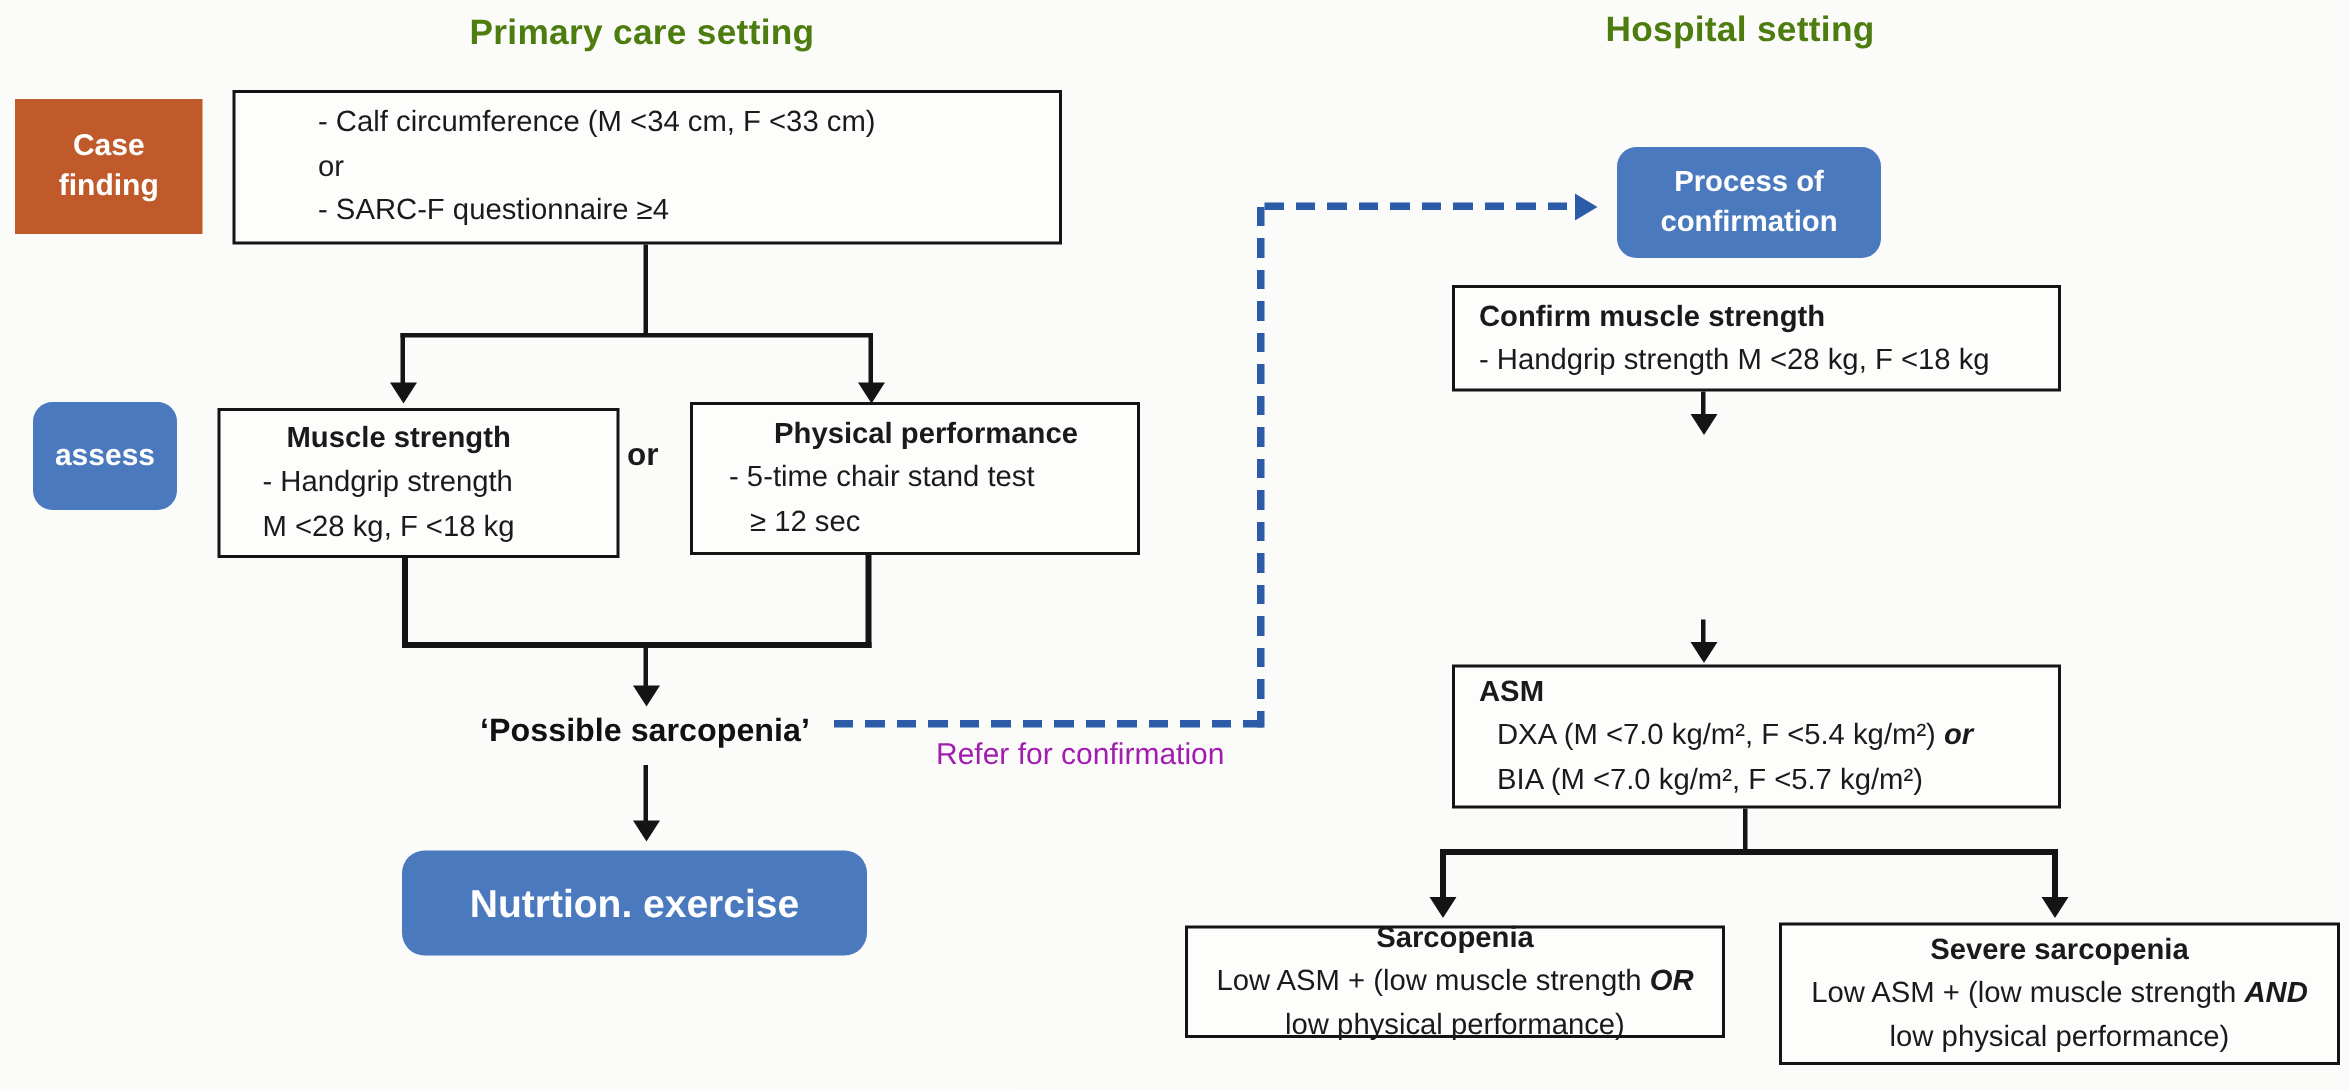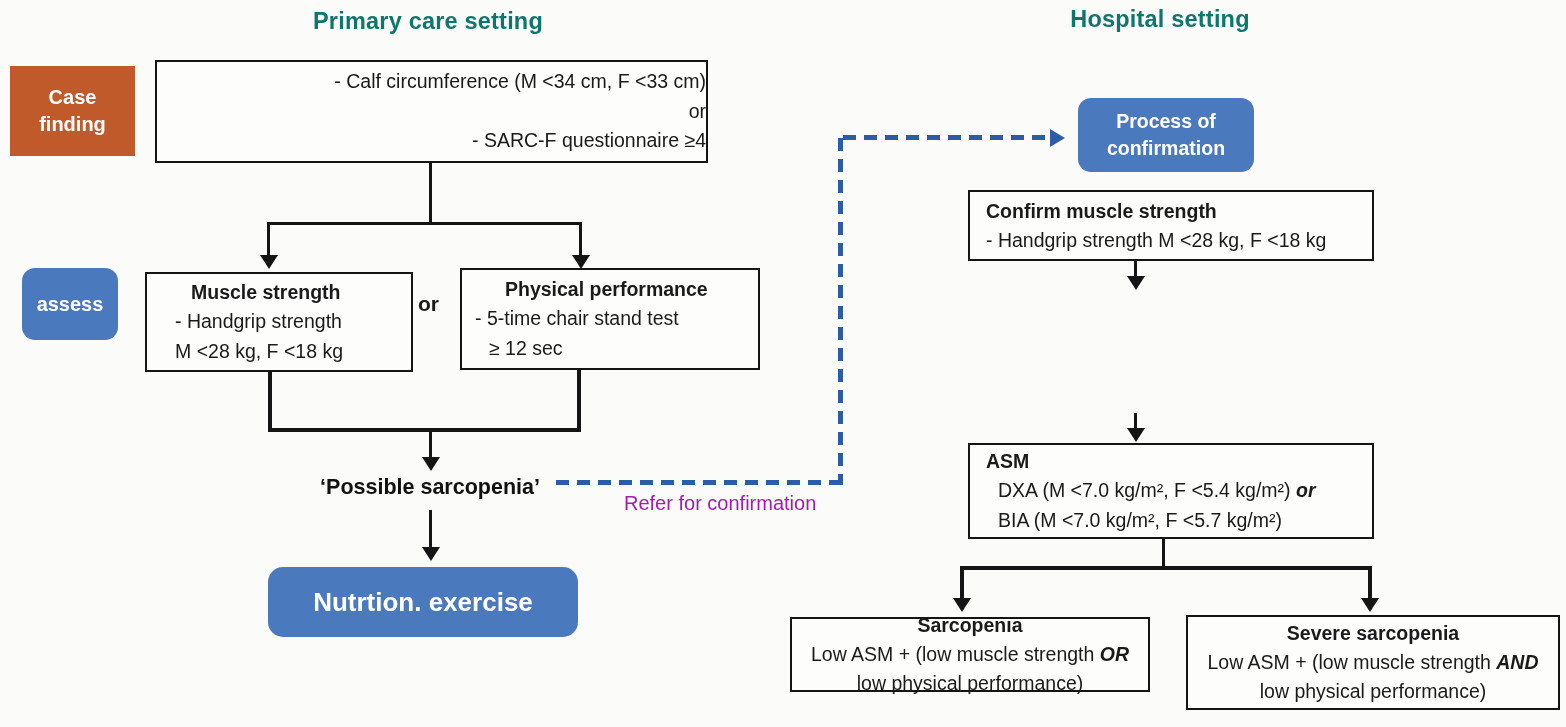--- a/index.html
+++ b/index.html
@@ -12,21 +12,21 @@
   #canvas {
     position: relative;
     width: 1566px;
     height: 727px;
     background: #fbfbfa;
     font-family: "Liberation Sans", "DejaVu Sans", sans-serif;
     color: #1a1a1a;
     overflow: hidden;
   }
   .abs { position: absolute; }
-  .hdr { font-size: 23.5px; font-weight: 700; text-align: center; color: #0f766e; letter-spacing: 0.2px; }
+  .hdr { font-size: 23.5px; font-weight: 700; text-align: center; color: #4d7c0f; letter-spacing: 0.2px; }
   .box {
     border: 2.5px solid var(--ink);
     background: #fdfdfc;
     box-sizing: border-box;
     display: flex;
     flex-direction: column;
     justify-content: center;
     font-size: 19.5px;
     line-height: 1.52;
   }
@@ -66,21 +66,21 @@
 <body>
 
 <div id="canvas">
 
   <div class="abs hdr" style="left:248px; top:8px; width:360px;">Primary care setting</div>
 
   <div class="abs" style="left:10px; top:66px; width:125px; height:90px; background:var(--orange); color:#fff; font-weight:700; font-size:20px; display:flex; align-items:center; justify-content:center; text-align:center; line-height:1.35;">
     <div style="width:72px;">Case finding</div>
   </div>
 
-  <div class="abs box" style="left:155px; top:60px; width:553px; height:103px; padding-left:44px;align-items:flex-end;">
+  <div class="abs box" style="left:155px; top:60px; width:553px; height:103px; padding-left:55px;">
     <div>- Calf circumference (M &lt;34 cm, F &lt;33 cm)</div>
     <div>or</div>
     <div>- SARC-F questionnaire ≥4</div>
   </div>
 
   <div class="abs vline" style="left:429px; top:163px; width:3px; height:61px;"></div>
   <div class="abs hline" style="left:267px; top:222px; width:315px; height:3px;"></div>
   <div class="abs vline" style="left:267px; top:222px; width:3px; height:34px;"></div>
   <div class="abs tri-down" style="left:260px; top:255px;"></div>
   <div class="abs vline" style="left:579px; top:222px; width:3px; height:34px;"></div>
@@ -91,21 +91,21 @@
   </div>
 
   <div class="abs box" style="left:145px; top:272px; width:268px; height:100px; padding-left:28px;">
     <div class="bt" style="margin-left:16px;">Muscle strength</div>
     <div>- Handgrip strength</div>
     <div>M &lt;28 kg, F &lt;18 kg</div>
   </div>
 
   <div class="abs bt" style="left:418px; top:292px; font-size:21px;">or</div>
 
-  <div class="abs box" style="left:460px; top:268px; width:300px; height:102px; padding-left:13px;">
+  <div class="abs box" style="left:460px; top:268px; width:300px; height:102px; padding-left:24px;">
     <div class="bt" style="margin-left:30px;">Physical performance</div>
     <div>- 5-time chair stand test</div>
     <div style="margin-left:14px;">≥ 12 sec</div>
   </div>
 
   <div class="abs vline" style="left:268px; top:372px; width:4px; height:60px;"></div>
   <div class="abs vline" style="left:577px; top:370px; width:4px; height:62px;"></div>
   <div class="abs hline" style="left:268px; top:428px; width:313px; height:4px;"></div>
   <div class="abs vline" style="left:429px; top:432px; width:3px; height:26px;"></div>
   <div class="abs tri-down" style="left:422px; top:457px;"></div>

